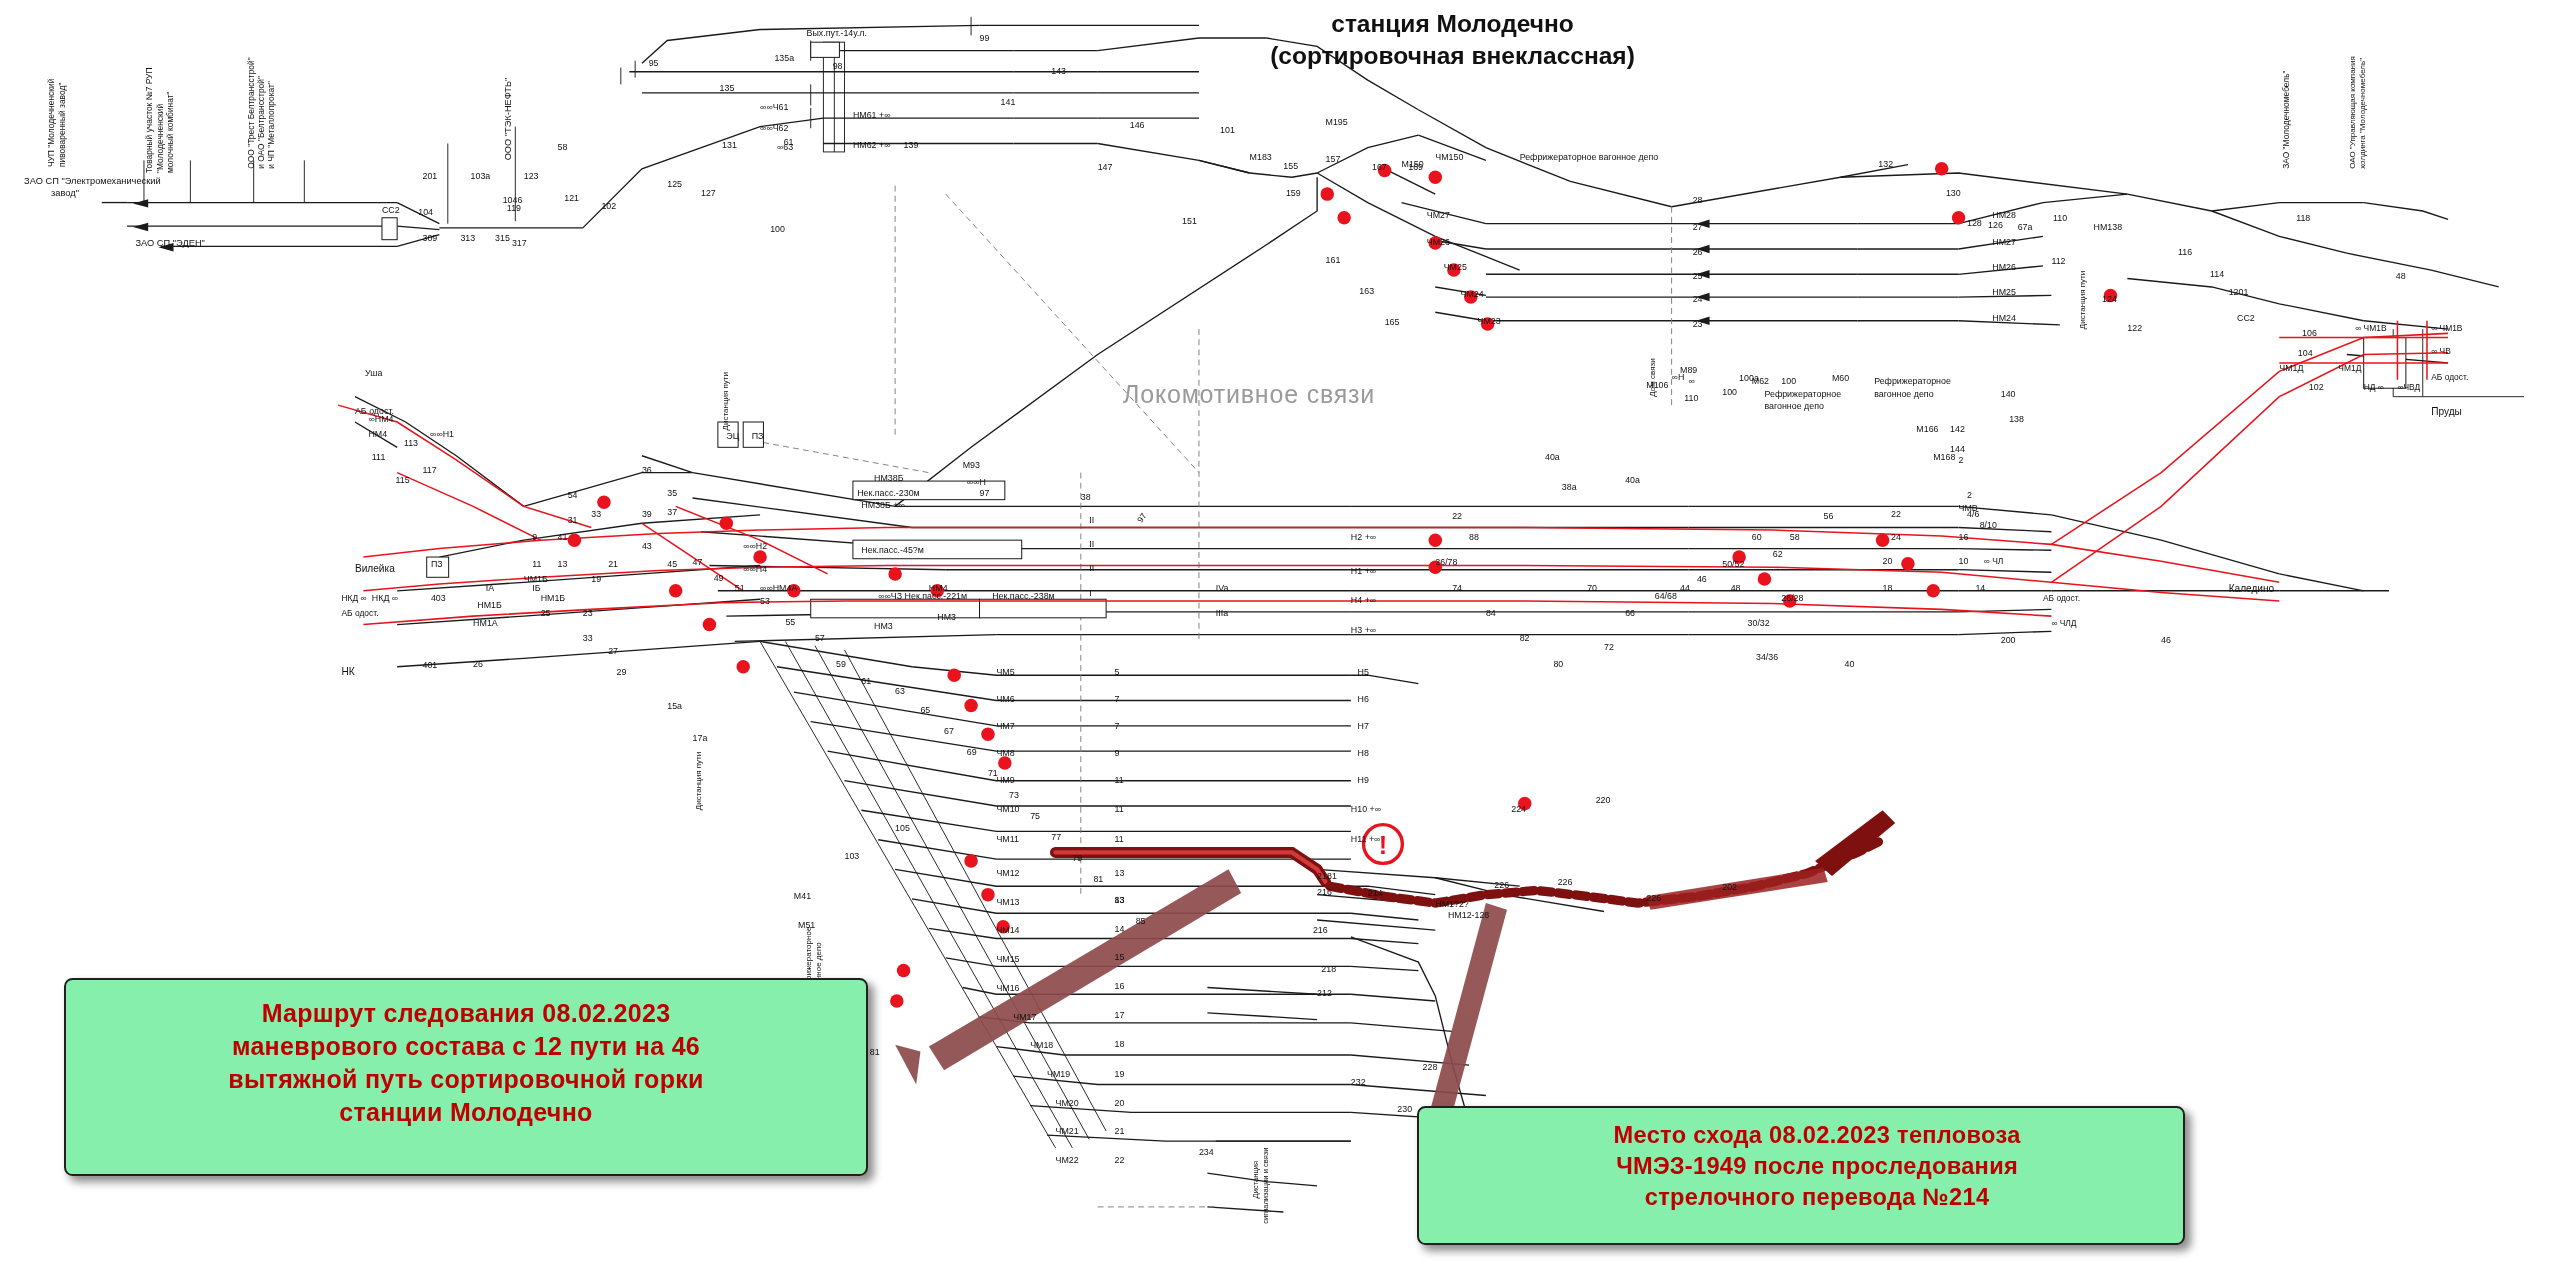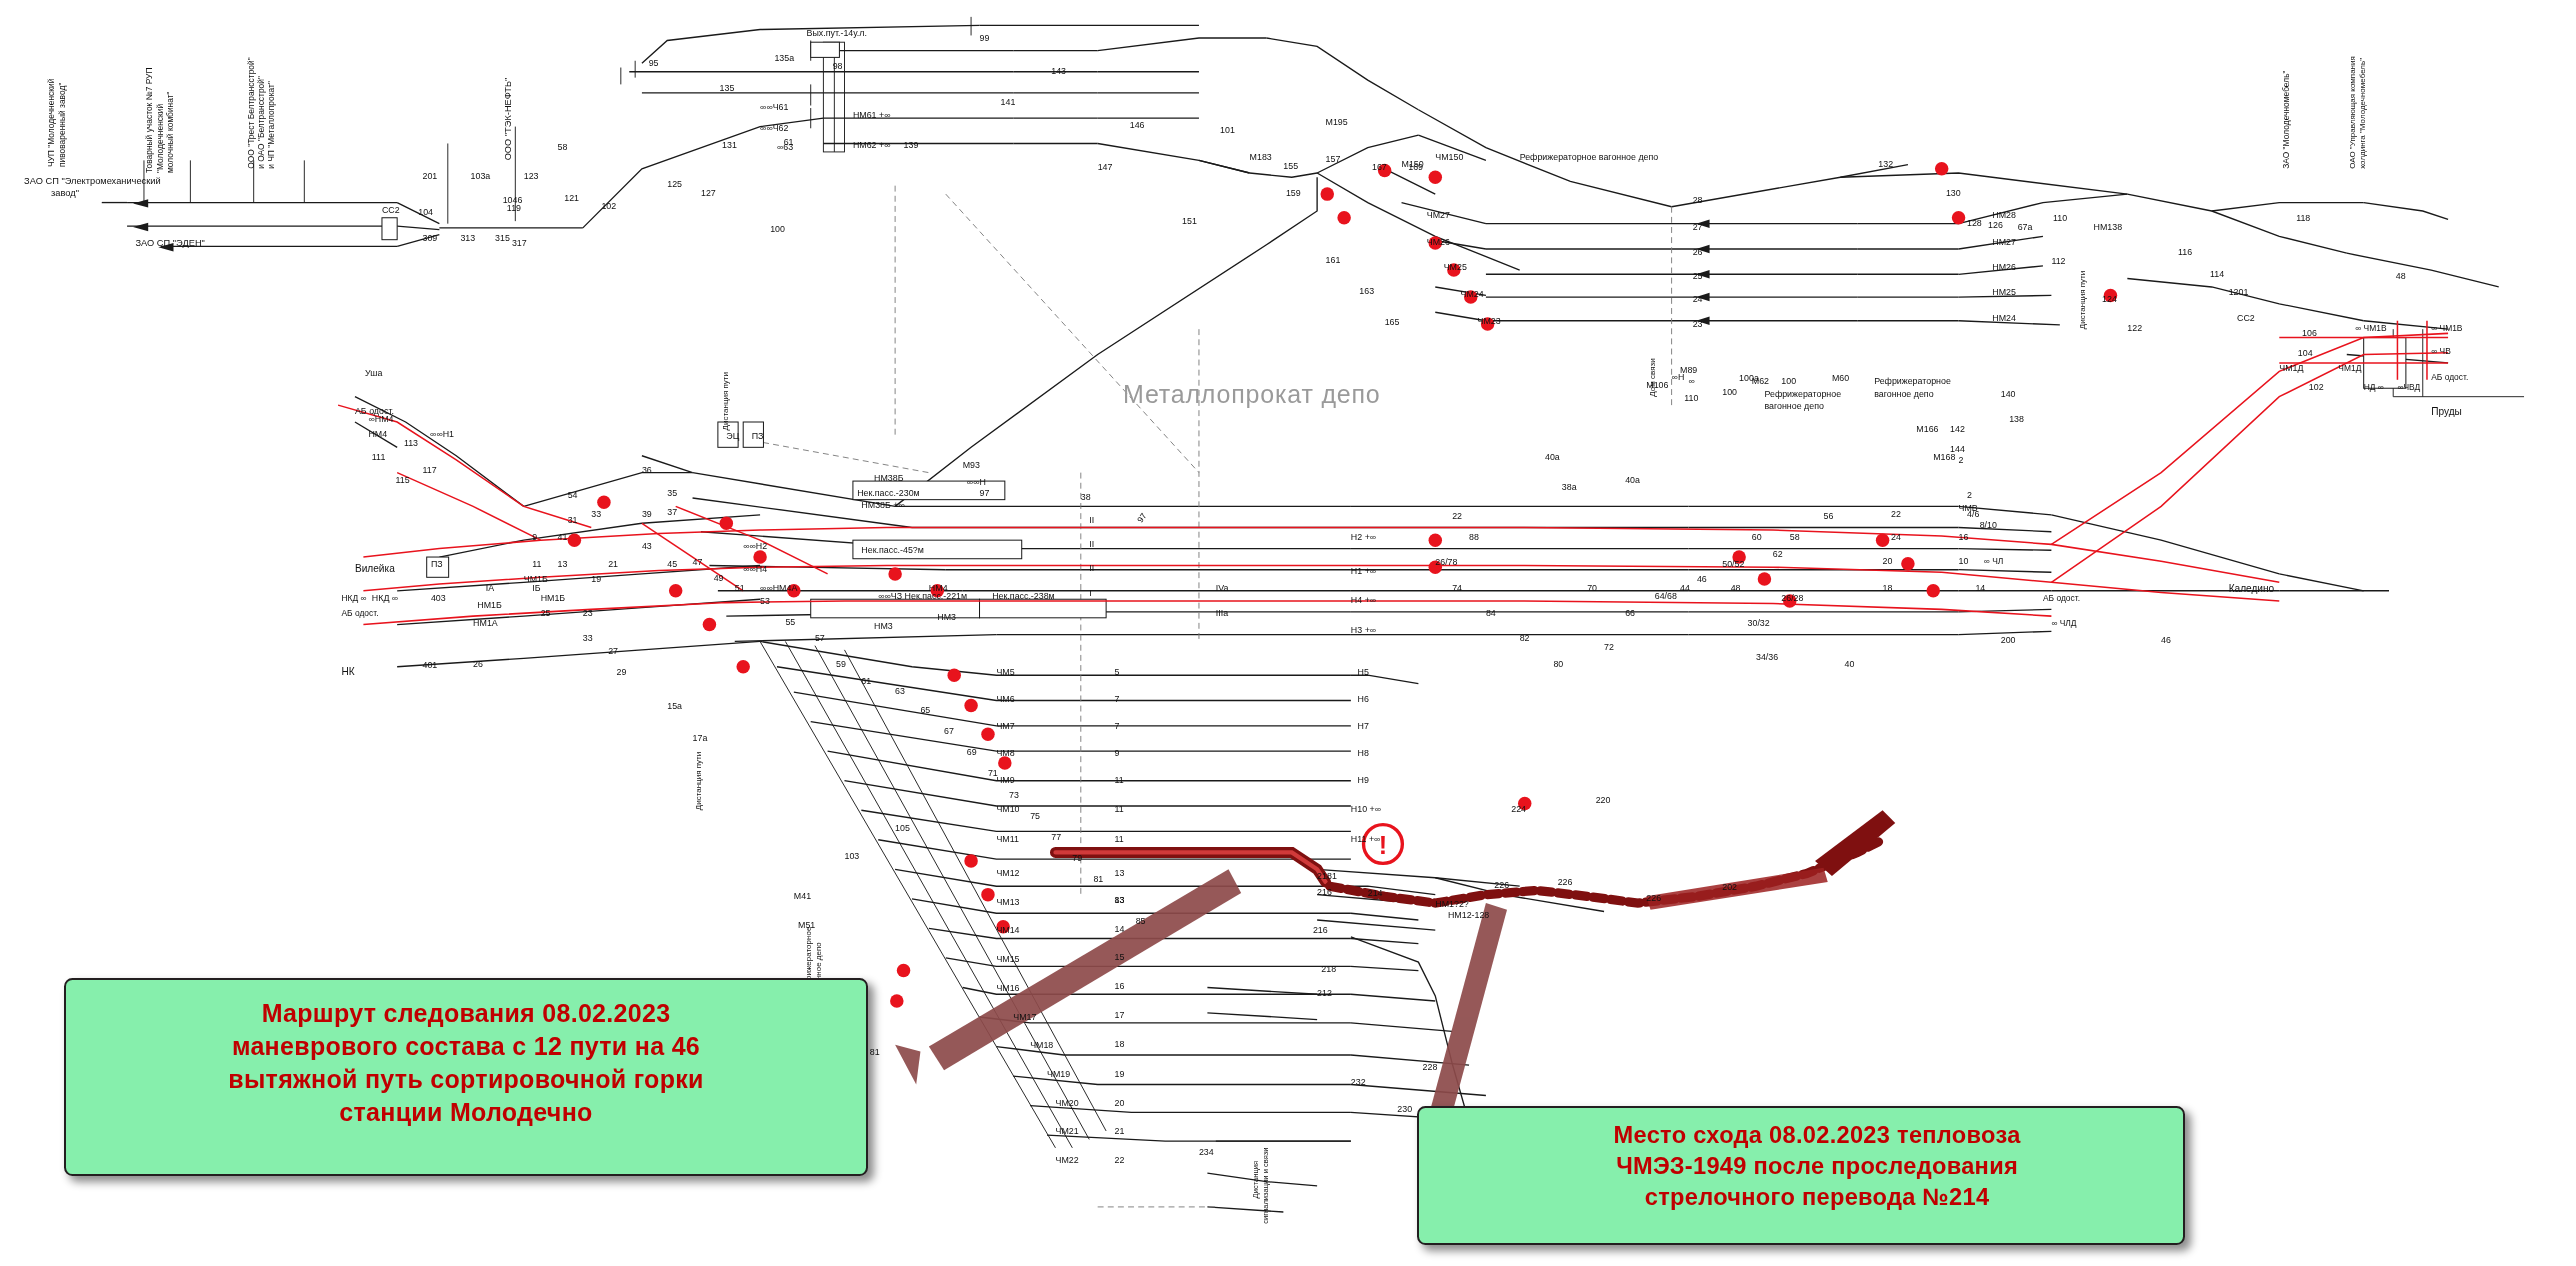--- a/index.html
+++ b/index.html
@@ -826,22 +826,24 @@
       <text x="955" y="43">Вых.пут.-14у.л.</text>
       <text x="900" y="130">∞∞Ч61</text>
       <text x="900" y="155">∞∞Ч62</text>
       <text x="1010" y="140">НМ61 +∞</text>
       <text x="1010" y="175">НМ62 +∞</text>
       <text x="920" y="178">∞63</text>
       <text x="452" y="252">СС2</text>
     </g>
   </svg>
 
-
-  <div class="depot-label">Металлопрокат депо</div>
+  <div class="title-block"><span>станция Молодечно</span>
+<span>(сортировочная внеклассная)</span></div>
+
+  <div class="depot-label">Локомотивное связи</div>
 
   <div class="callout" id="callout-left" style="white-space: pre-line;">Маршрут следования 08.02.2023
 маневрового состава с 12 пути на 46
 вытяжной путь сортировочной горки
 станции Молодечно</div>
 
   <div class="callout" id="callout-right" style="white-space: pre-line; padding-left: 44px;">Место схода 08.02.2023 тепловоза
 ЧМЭЗ-1949 после проследования
 стрелочного перевода №214</div>
 

